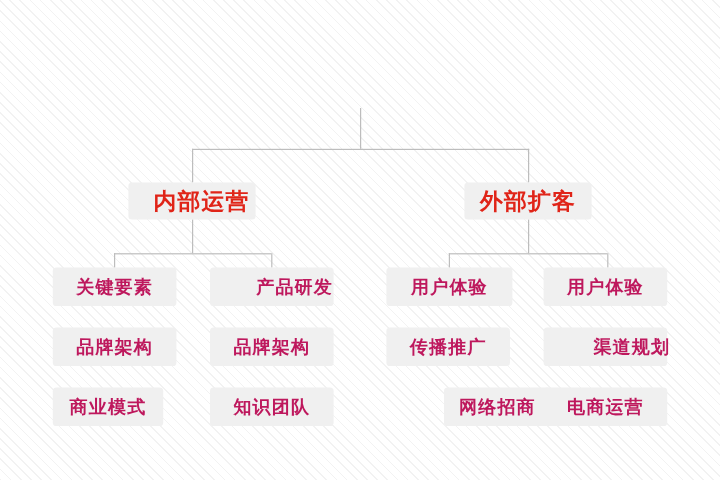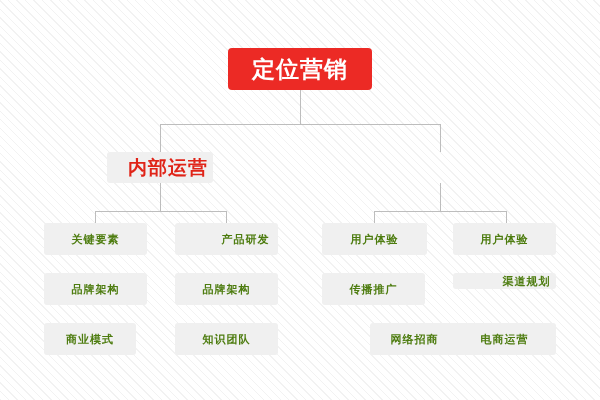--- a/index.html
+++ b/index.html
@@ -59,34 +59,31 @@
   .node-branch {
     background-color: #f0f0f0;
     color: #e02418;
     border-radius: 3px;
     font-size: 19px;
     font-weight: bold;
   }
 
   .node-leaf {
     background-color: #f0f0f0;
-    color: #4d7c0f;
+    color: #be185d;
     border-radius: 3px;
-    font-size: 11px;
+    font-size: 15px;
     font-weight: bold;
   }
 </style>
 </head>
 <body>
 
 <div id="diagram-canvas">
 
-  <div class="node node-root" style="left:228px; top:48px; width:144px; height:42px;">
-    <span>定位营销</span>
-  </div>
 
   <div class="conn conn-v" style="left:300px; top:90px; height:34px;"></div>
   <div class="conn conn-h" style="left:160px; top:124px; width:281px;"></div>
   <div class="conn conn-v" style="left:160px; top:124px; height:28px;"></div>
   <div class="conn conn-v" style="left:440px; top:124px; height:28px;"></div>
 
   <div class="node node-branch" style="left:107px; top:152px; width:106px; height:31px;padding-left:16px;">
     <span>内部运营</span>
   </div>
 
@@ -108,39 +105,42 @@
   <div class="node node-leaf" style="left:175px; top:223px; width:103px; height:32px;padding-left:38px;">
     <span>产品研发</span>
   </div>
   <div class="node node-leaf" style="left:175px; top:273px; width:103px; height:32px;">
     <span>品牌架构</span>
   </div>
   <div class="node node-leaf" style="left:175px; top:323px; width:103px; height:32px;">
     <span>知识团队</span>
   </div>
 
+  <div class="node node-branch" style="left:387px; top:152px; width:106px; height:31px;">
+    <span>外部扩客</span>
+  </div>
 
   <div class="conn conn-v" style="left:440px; top:183px; height:28px;"></div>
   <div class="conn conn-h" style="left:374px; top:211px; width:132px;"></div>
   <div class="conn conn-v" style="left:374px; top:211px; height:12px;"></div>
   <div class="conn conn-v" style="left:506px; top:211px; height:12px;"></div>
 
   <div class="node node-leaf" style="left:322px; top:223px; width:105px; height:32px;">
     <span>用户体验</span>
   </div>
   <div class="node node-leaf" style="left:322px; top:273px; width:103px; height:32px;">
     <span>传播推广</span>
   </div>
   <div class="node node-leaf" style="left:322px; top:323px; width:89px; height:32px;margin-left:48px;">
     <span>网络招商</span>
   </div>
 
   <div class="node node-leaf" style="left:453px; top:223px; width:103px; height:32px;">
     <span>用户体验</span>
   </div>
-  <div class="node node-leaf" style="left:453px; top:273px; width:103px; height:16px;padding-left:44px;">
+  <div class="node node-leaf" style="left:453px; top:273px; width:103px; height:32px;padding-left:44px;">
     <span>渠道规划</span>
   </div>
   <div class="node node-leaf" style="left:453px; top:323px; width:103px; height:32px;">
     <span>电商运营</span>
   </div>
 
 </div>
 
 </body></html>

